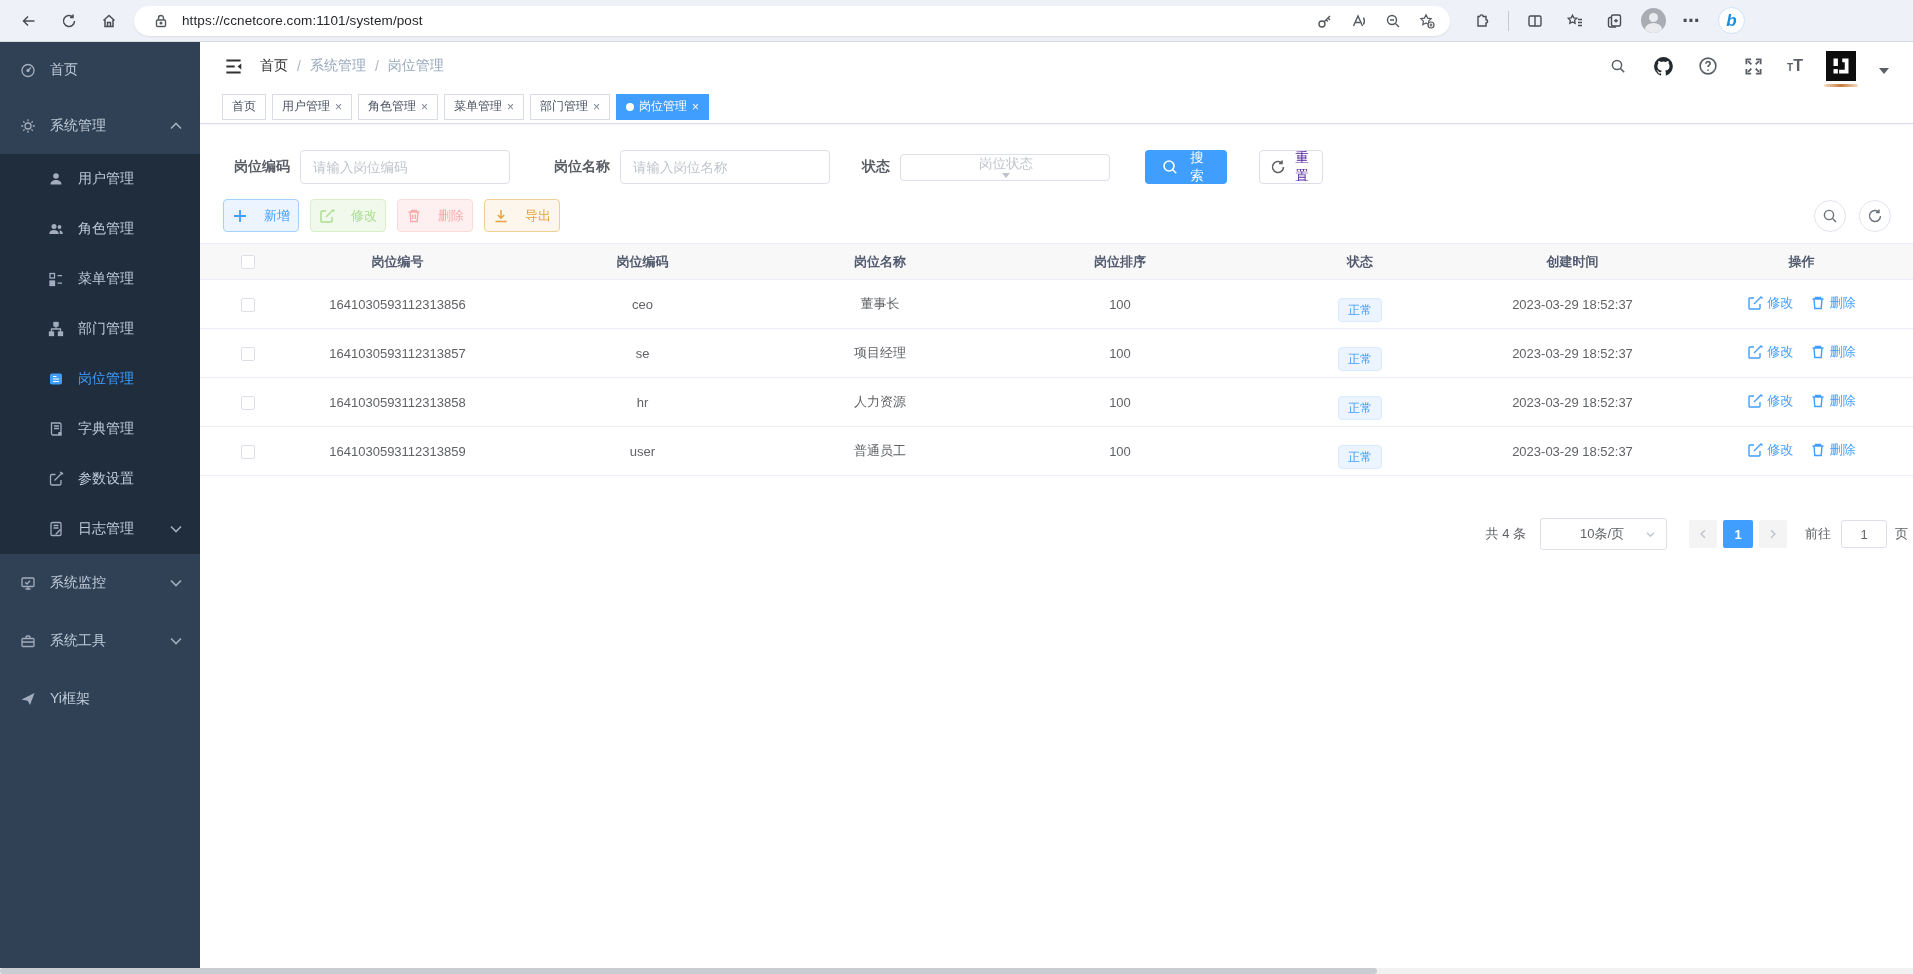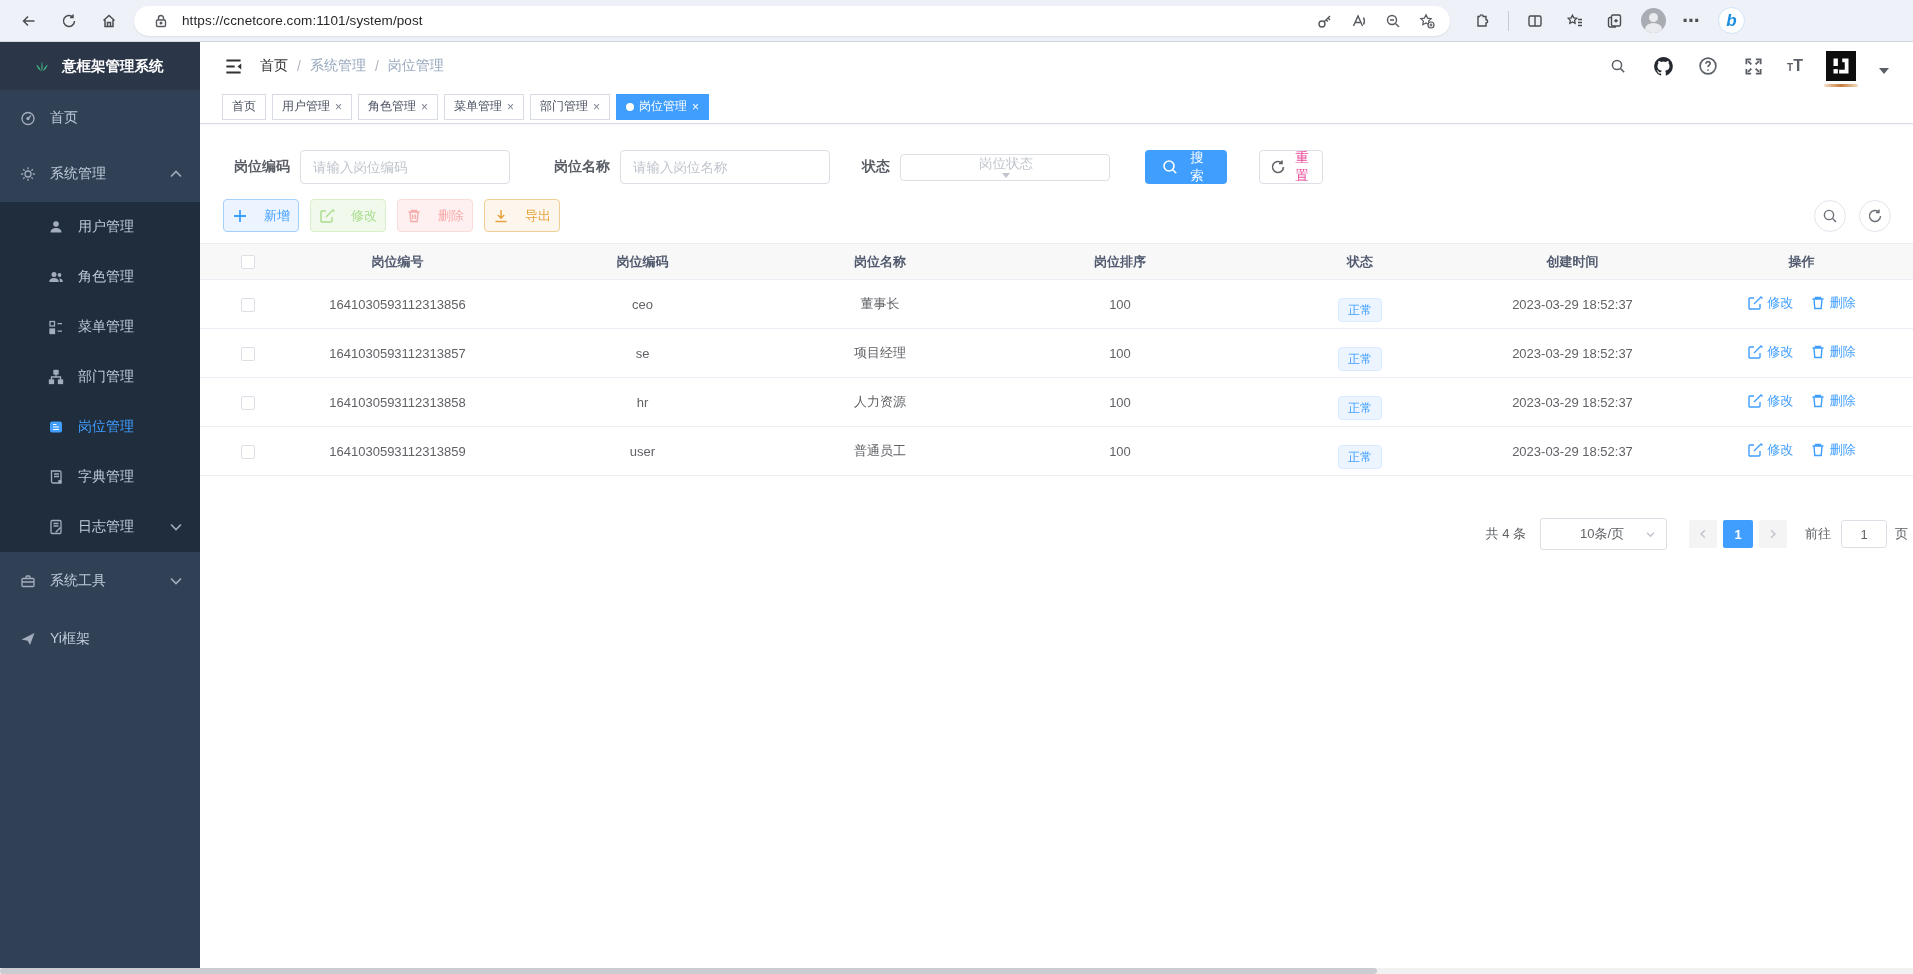--- a/index.html
+++ b/index.html
@@ -86,21 +86,21 @@
   .f-group { display:flex; align-items:center; margin-right:32px; }
   .f-select { width:210px; height:27px; border:1px solid #dcdfe6; border-radius:4px; margin-left:10px;
     display:flex; align-items:center; padding:0 10px 0 12px; cursor:pointer; background:#fff;flex-direction:column; }
   .f-select span { flex:1; font-size:13.5px; color:#c0c4cc; }
   .sel-arrow { width:0; height:0; border-left:4.5px solid transparent; border-right:4.5px solid transparent;
     border-top:5.5px solid #c0c4cc; }
   .btn { height:34px; border-radius:4px; font-size:13.5px; display:inline-flex; align-items:center;
     justify-content:center; gap:6px; cursor:pointer; border:1px solid transparent; padding:0 16px;
     font-family:inherit; }
   .btn-primary { background:#409eff; color:#fff; }
-  .btn-default { background:#fff; border-color:#dcdfe6; color:#ec4899; }
+  .btn-default { background:#fff; border-color:#dcdfe6; color:#4c1d95; }
   .search-btn { margin-left:35px; width:82px; }
   .reset-btn { margin-left:32px; width:64px; padding:0 10px; }
 
   
   .toolbar { display:flex; align-items:center; margin:15px 22px 0 23px; }
   .t-btn { height:33px; width:76px; border-radius:4px; font-size:13px; display:flex; align-items:center;
     justify-content:center; gap:16px; cursor:pointer; border:1px solid; margin-right:11px; }
   .t-add { background:#ecf5ff; border-color:#a3d0fd; color:#409eff; }
   .t-edit { background:#f0f9eb; border-color:#d8efc8; color:#a9dd8e; cursor:not-allowed; }
   .t-del { background:#fef0f0; border-color:#fbdada; color:#f8abab; cursor:not-allowed; }
@@ -223,26 +223,20 @@
     </div>
     <div class="avatar-circ"></div>
     <div class="b-icon" style="font-weight:bold;letter-spacing:2px;">⋯</div>
     <div class="bing-ic">b</div>
   </div>
 </div>
 
 <div class="app">
 
   <div class="sidebar">
-    <div class="logo-bar">
-      <svg class="ic" width="22" height="22" viewBox="0 0 16 16" fill="#42b983">
-        <path d="M8 14C7 10 7.5 6 8 3c.5 3 1 7 0 11zM7 13C4.5 11.5 3 9 2.2 6.5 4.5 8 6.5 10.5 7 13zM9 13c2.5-1.5 4-4 4.8-6.5C11.5 8 9.5 10.5 9 13z"></path>
-      </svg>
-      <span class="logo-title">意框架管理系统</span>
-    </div>
     <div class="menu">
 
       <div class="m-item">
         <svg class="ic" viewBox="0 0 16 16" fill="none" stroke="currentColor" stroke-width="1.3">
             <circle cx="8" cy="8.5" r="6"></circle>
             <path d="M8 8.5 11 5.5"></path>
             <circle cx="8" cy="8.5" r="1" fill="currentColor"></circle>
           </svg>
         <span class="m-label">首页</span>
       </div>
@@ -302,31 +296,48 @@
         <div class="m-item">
           <svg class="ic" viewBox="0 0 16 16" fill="none" stroke="currentColor" stroke-width="1.3">
               <path d="M3.5 2h8a1.5 1.5 0 0 1 1.5 1.5V14H5a1.5 1.5 0 0 1-1.5-1.5z"></path>
               <path d="M6 5h5M6 7.5h5"></path>
               <circle cx="11.8" cy="12.5" r="1.7" fill="currentColor" stroke="none"></circle>
             </svg>
           <span class="m-label">字典管理</span>
         </div>
         <div class="m-item">
           <svg class="ic" viewBox="0 0 16 16" fill="none" stroke="currentColor" stroke-width="1.3">
+              <path d="M13 9v3.5a1.5 1.5 0 0 1-1.5 1.5H4a1.5 1.5 0 0 1-1.5-1.5V5A1.5 1.5 0 0 1 4 3.5h3.5"></path>
+              <path d="m6.5 9.5 7-7M12 1l2.5 1.5-1 1"></path>
+            </svg>
+          <span class="m-label">参数设置</span>
+        </div>
+        <div class="m-item">
+          <svg class="ic" viewBox="0 0 16 16" fill="none" stroke="currentColor" stroke-width="1.3">
               <rect x="3" y="1.5" width="10" height="13" rx="1.2"></rect>
               <path d="M5.5 4.5h5M5.5 7h5"></path>
               <path d="m7.5 12.5 4.5-4.5 1 1-4.5 4.5h-1z" fill="currentColor" stroke="none"></path>
             </svg>
           <span class="m-label">日志管理</span>
           <svg class="ic m-arrow" width="12" height="12" viewBox="0 0 16 16" fill="none" stroke="currentColor" stroke-width="1.6">
               <path d="m3 5.5 5 5 5-5"></path>
             </svg>
         </div>
       </div>
 
+      <div class="m-item h58">
+        <svg class="ic" viewBox="0 0 16 16" fill="none" stroke="currentColor" stroke-width="1.3">
+            <rect x="2" y="3" width="12" height="8.5" rx="1"></rect>
+            <path d="M8 11.5V14M5.5 14h5M5.2 7.3l1.8 1.7 3-3.2"></path>
+          </svg>
+        <span class="m-label">系统监控</span>
+        <svg class="ic m-arrow" width="12" height="12" viewBox="0 0 16 16" fill="none" stroke="currentColor" stroke-width="1.6">
+            <path d="m3 5.5 5 5 5-5"></path>
+          </svg>
+      </div>
       <div class="m-item h58">
         <svg class="ic" viewBox="0 0 16 16" fill="none" stroke="currentColor" stroke-width="1.3">
             <rect x="2" y="5.5" width="12" height="8" rx="1"></rect>
             <path d="M6 5.5V4a1 1 0 0 1 1-1h2a1 1 0 0 1 1 1v1.5M2 9h12"></path>
           </svg>
         <span class="m-label">系统工具</span>
         <svg class="ic m-arrow" width="12" height="12" viewBox="0 0 16 16" fill="none" stroke="currentColor" stroke-width="1.6">
             <path d="m3 5.5 5 5 5-5"></path>
           </svg>
       </div>

